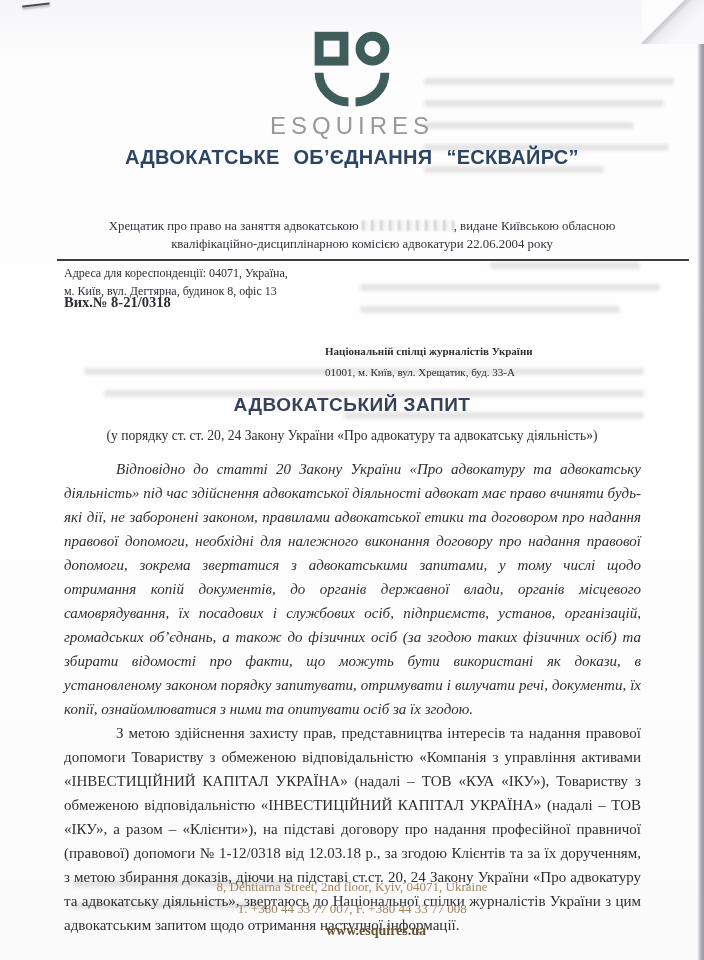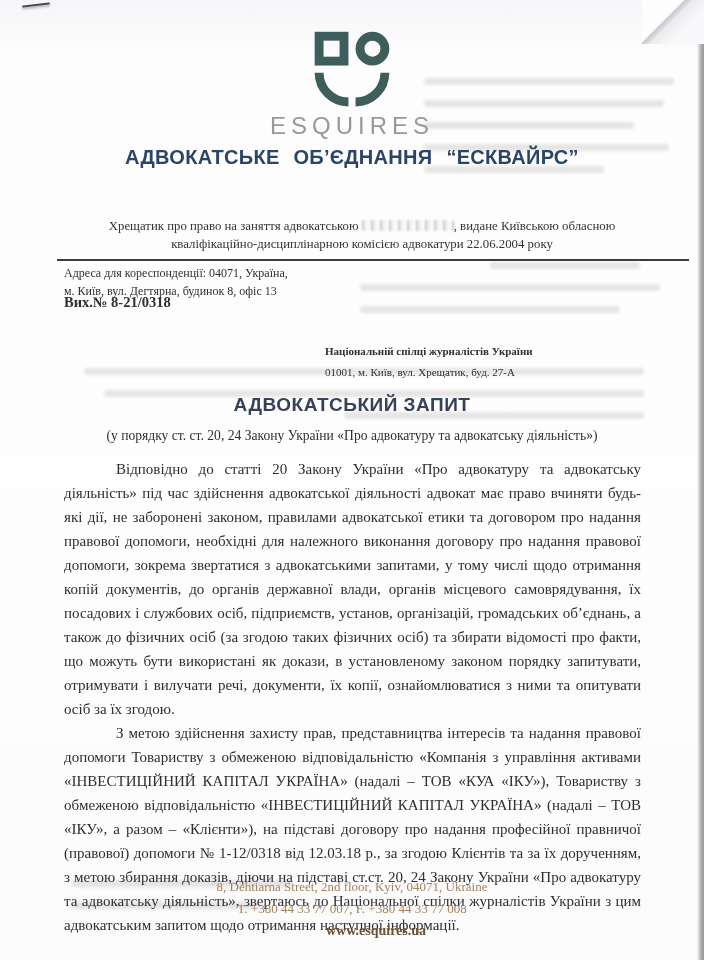--- a/index.html
+++ b/index.html
@@ -45,21 +45,21 @@
   
   .doc-title{position:absolute;top:394px;left:0;width:100%;text-align:center;
     font-family:"Liberation Sans",sans-serif;font-weight:bold;font-size:19px;
     letter-spacing:.5px;color:#36415a;}
   .doc-subtitle{position:absolute;top:428px;left:0;width:100%;text-align:center;
     font-size:13.6px;color:#2f2f33;}
   
   .body-text{position:absolute;top:457px;left:64px;right:63px;
     font-size:15px;line-height:24px;text-align:justify;color:#2e2e32;}
   .body-text p{margin:0;text-indent:52px;}
-  .p-italic{}
+  .p-italic{font-style:italic;}
   
   .footer{position:absolute;top:876px;left:0;width:100%;text-align:center;line-height:22px;}
   .footer .f1,.footer .f2{font-size:13px;color:#a3835c;}
   .footer .f3{font-size:14px;font-weight:bold;color:#6a5332;margin-left:48px;}
   .content{position:relative;z-index:2;}
 </style>
 </head>
 <body>
 
 <div class="page">
@@ -115,21 +115,21 @@
 
     <div class="corr">
       <div>Адреса для кореспонденції: 04071, Україна,</div>
       <div>м. Київ, вул. Дегтярна, будинок 8, офіс 13</div>
     </div>
 
     <div class="ref-row">
       <div class="ref-number">Вих.№ 8-21/0318</div>
       <div class="recipient">
         <div class="name">Національній спілці журналістів України</div>
-        <div>01001, м. Київ, вул. Хрещатик, буд. 27-А</div>
+        <div>01001, м. Київ, вул. Хрещатик, буд. 33-А</div>
       </div>
     </div>
 
     <div class="doc-title">АДВОКАТСЬКИЙ ЗАПИТ</div>
     <div class="doc-subtitle">(у порядку ст. ст. 20, 24 Закону України «Про адвокатуру та адвокатську діяльність»)</div>
 
     <div class="body-text">
       <p class="p-italic">Відповідно до статті 20 Закону України «Про адвокатуру та адвокатську діяльність» під час здійснення адвокатської діяльності адвокат має право вчиняти будь-які дії, не заборонені законом, правилами адвокатської етики та договором про надання правової допомоги, необхідні для належного виконання договору про надання правової допомоги, зокрема звертатися з адвокатськими запитами, у тому числі щодо отримання копій документів, до органів державної влади, органів місцевого самоврядування, їх посадових і службових осіб, підприємств, установ, організацій, громадських об’єднань, а також до фізичних осіб (за згодою таких фізичних осіб) та збирати відомості про факти, що можуть бути використані як докази, в установленому законом порядку запитувати, отримувати і вилучати речі, документи, їх копії, ознайомлюватися з ними та опитувати осіб за їх згодою.</p>
       <p>З метою здійснення захисту прав, представництва інтересів та надання правової допомоги Товариству з обмеженою відповідальністю «Компанія з управління активами «ІНВЕСТИЦІЙНИЙ КАПІТАЛ УКРАЇНА» (надалі – ТОВ «КУА «ІКУ»), Товариству з обмеженою відповідальністю «ІНВЕСТИЦІЙНИЙ КАПІТАЛ УКРАЇНА» (надалі – ТОВ «ІКУ», а разом – «Клієнти»), на підставі договору про надання професійної правничої (правової) допомоги № 1-12/0318 від 12.03.18 р., за згодою Клієнтів та за їх дорученням, з метою збирання доказів, діючи на підставі ст.ст. 20, 24 Закону України «Про адвокатуру та адвокатську діяльність», звертаюсь до Національної спілки журналістів України з цим адвокатським запитом щодо отримання наступної інформації.</p>
     </div>

